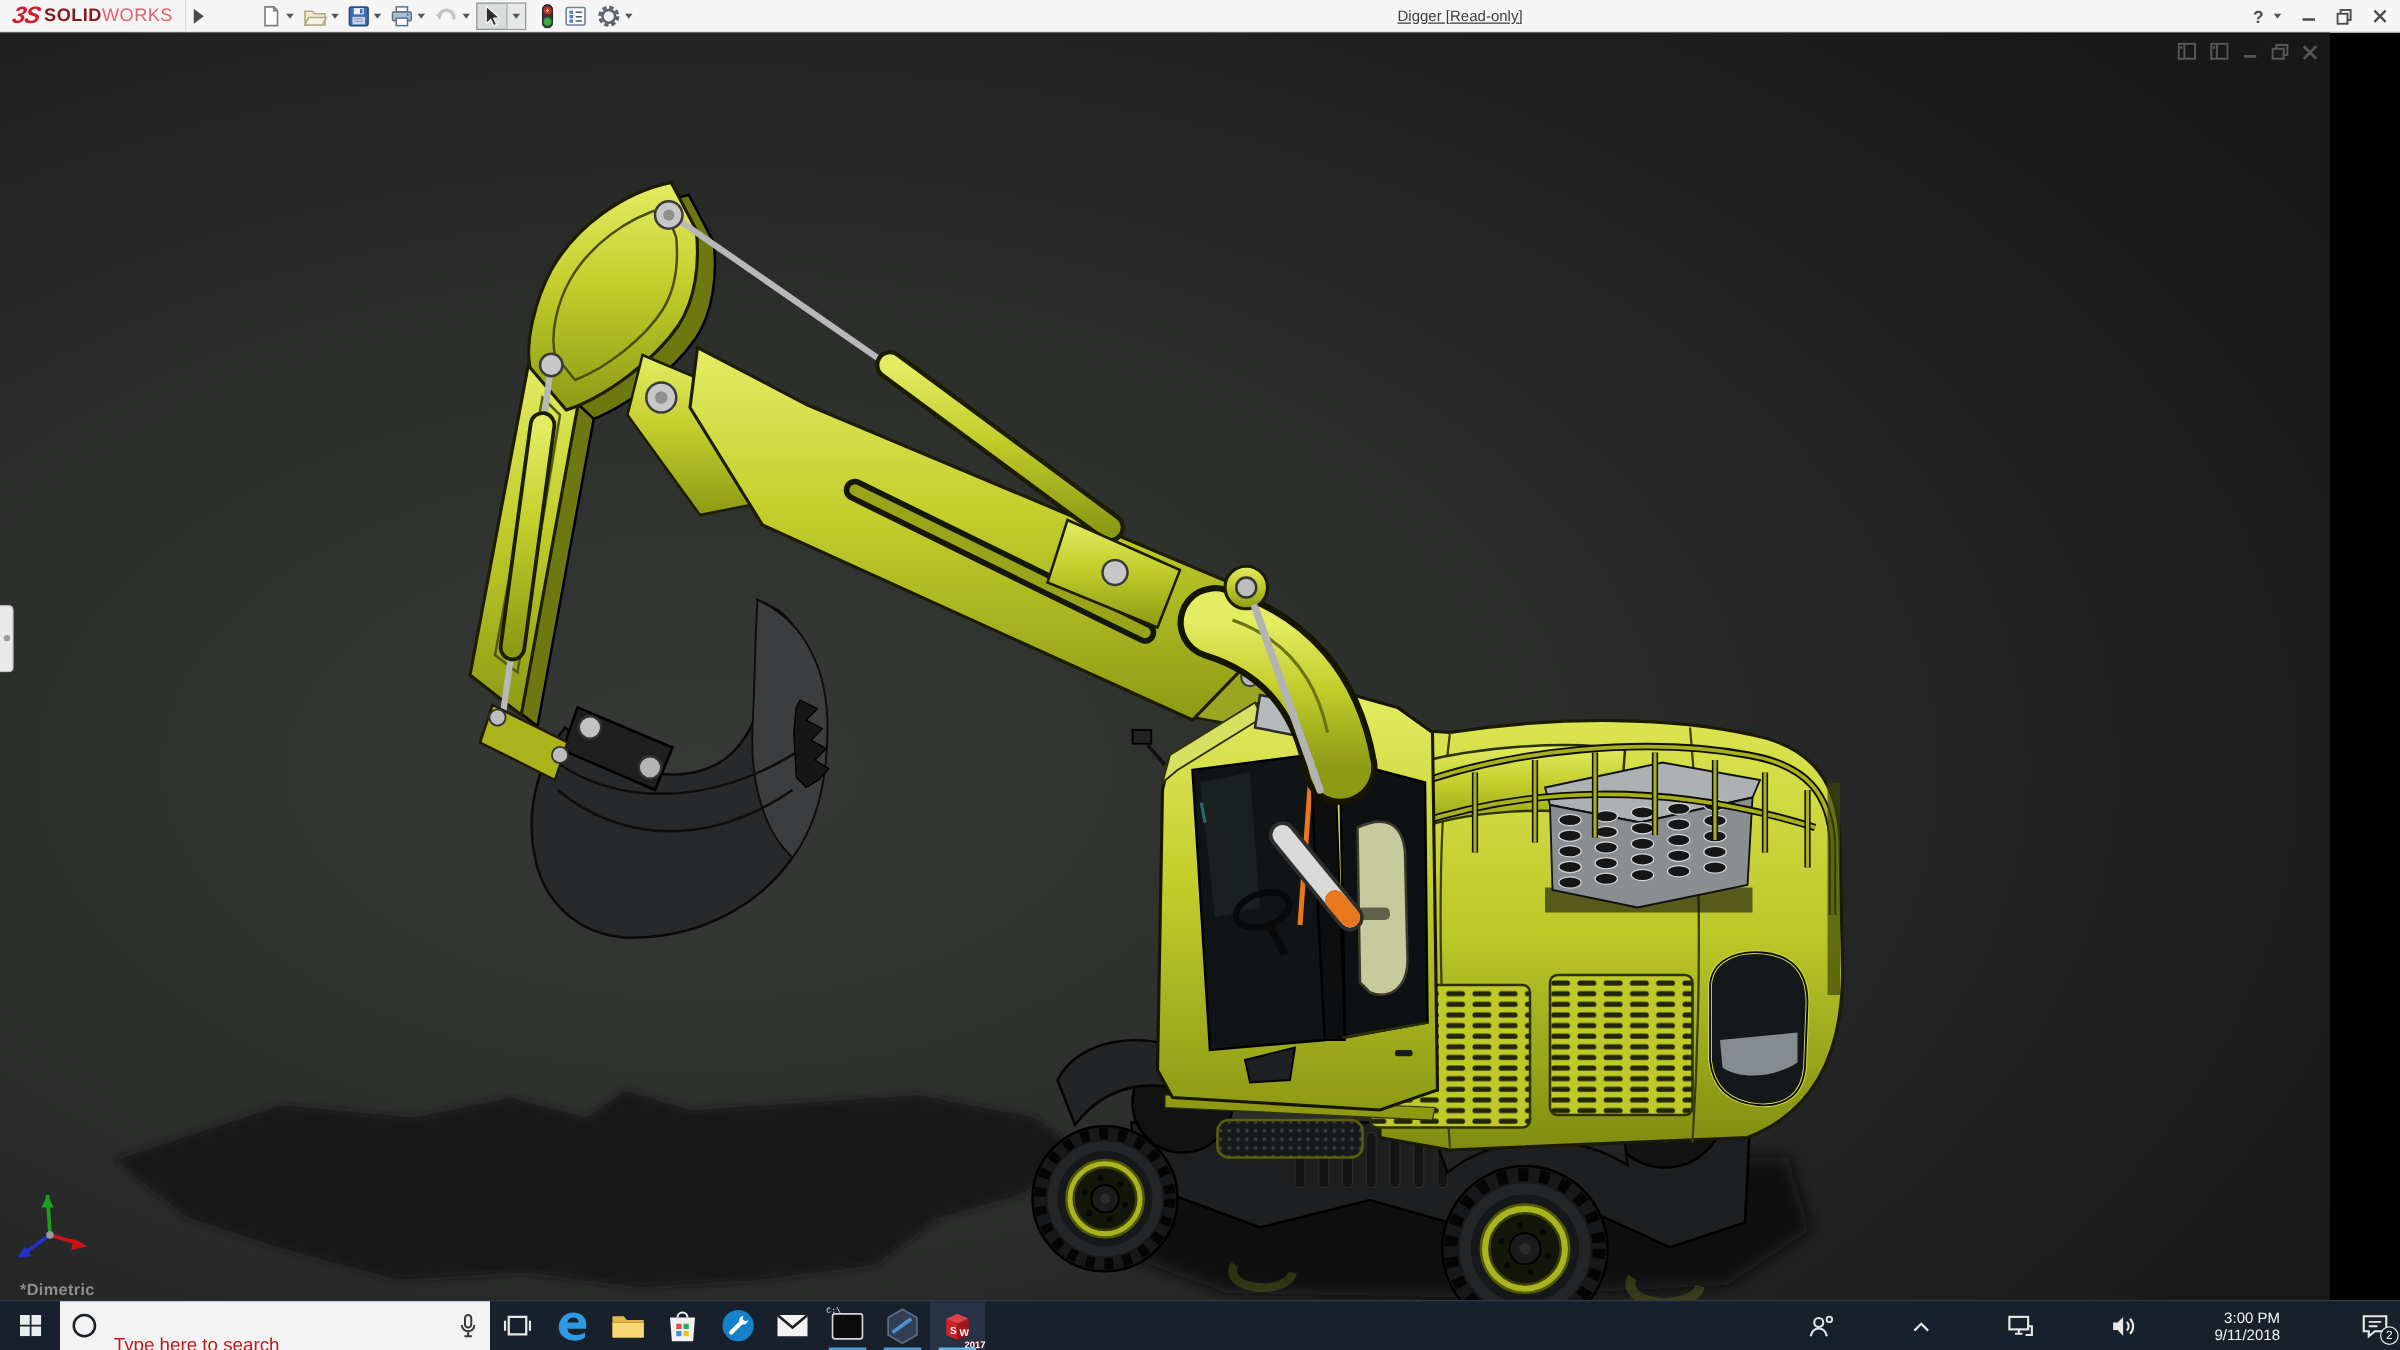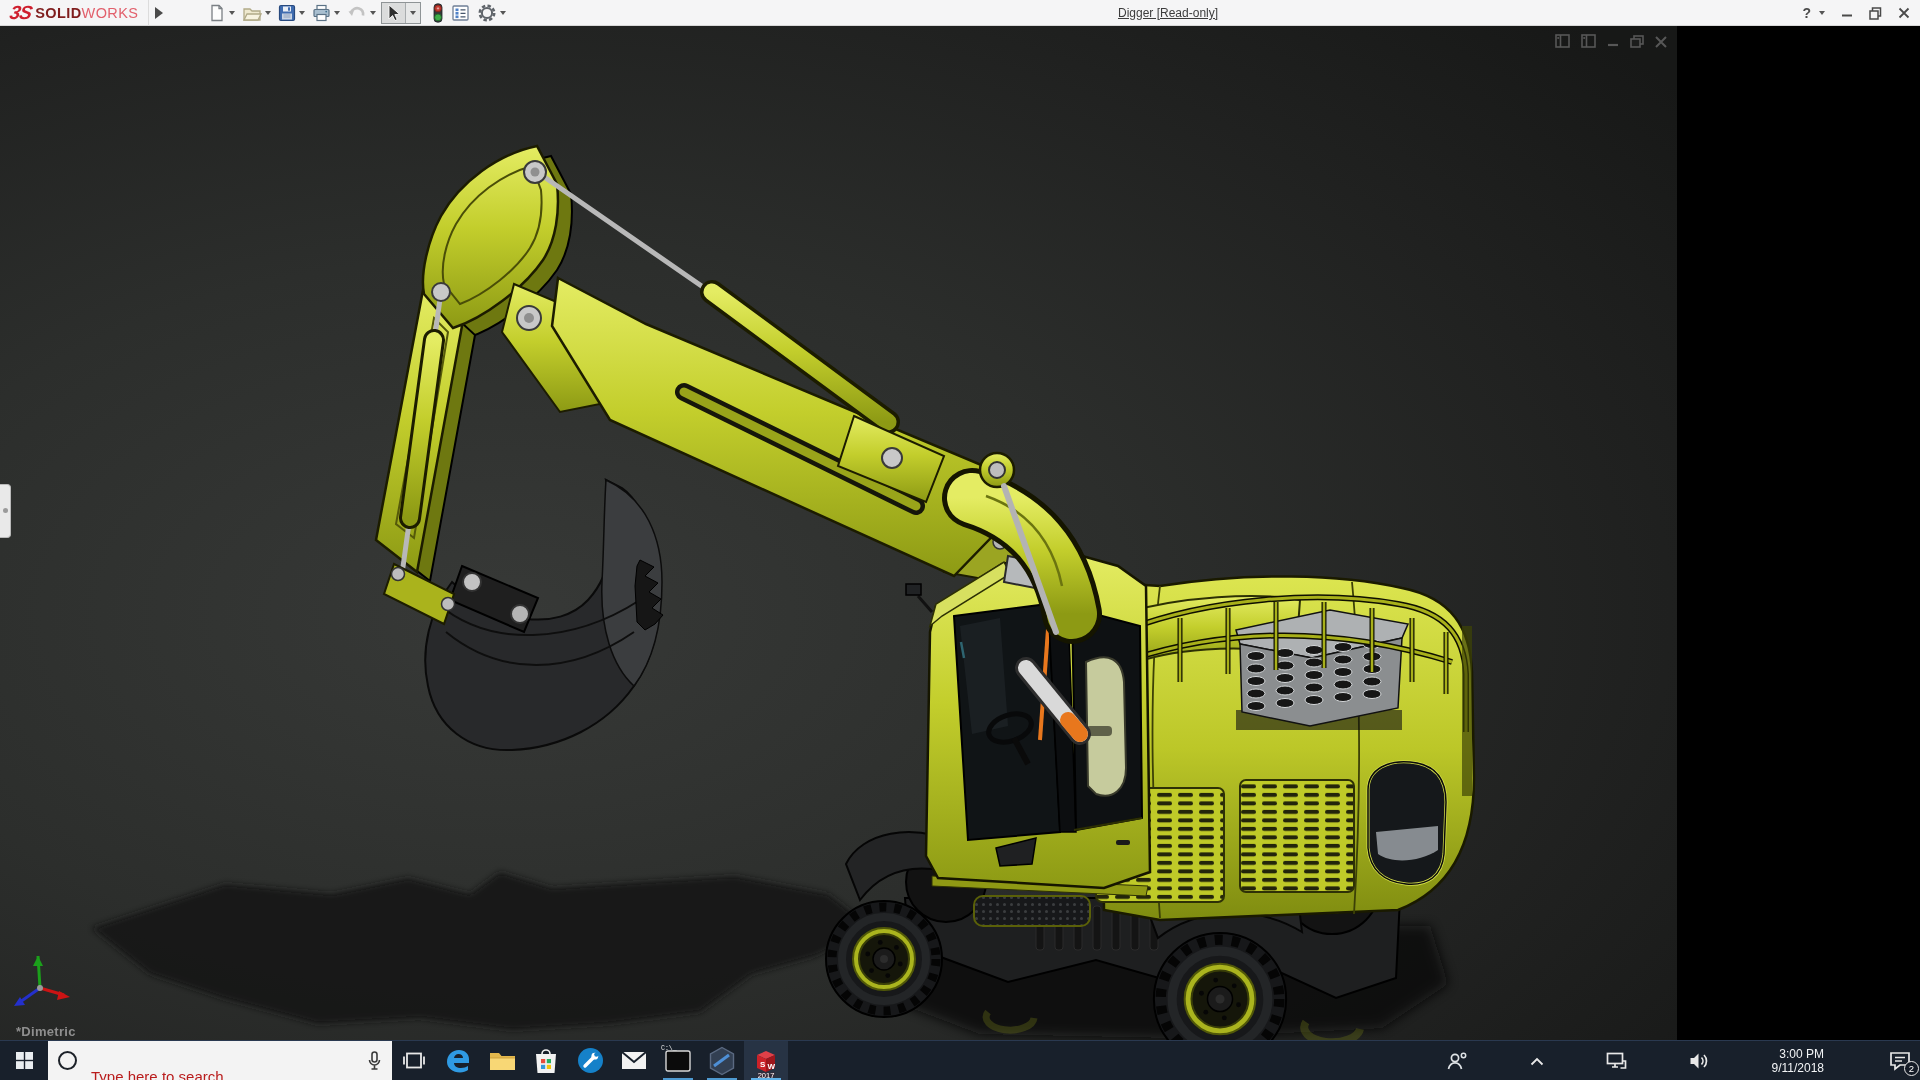--- a/index.html
+++ b/index.html
@@ -22,21 +22,21 @@
   .select-split { display:flex; align-items:stretch; height:22px; border:1px solid #8f9496; background:#dbdcdc; }
   .select-seg { display:flex; align-items:center; padding:0 4px; }
   .select-seg.caret-seg { border-left:1px solid #a8acae; background:#e7e8e8; }
 
   .win-title { position:absolute; left:1118px; top:0; height:26px; line-height:26px;
                font-size:12px; color:#3c3c3c;text-decoration:underline; }
   .win-controls { position:absolute; right:10px; top:0; height:26px; display:flex; align-items:center; gap:16px; }
   .win-controls .wc { color:#4a4a4a; font-size:14px; cursor:pointer; display:flex; align-items:center; }
 
   
-  .viewport { position:absolute; left:0; top:26px; width:1677px; height:1014px;
+  .viewport { position:absolute; left:0; top:26px; width:1864px; height:1014px;
       background:
         radial-gradient(ellipse 1500px 850px at 30% 58%, #373937 0%, #2c2e2c 42%, #202120 75%, #171817 100%);
   }
   .scene { position:absolute; left:0; top:0; }
   .vp-controls { position:absolute; right:10px; top:8px; display:flex; align-items:center; gap:11px; }
   .vp-controls .vpc { cursor:pointer; }
   .left-tab { position:absolute; left:0; top:458px; width:11px; height:54px;
               background:#e9e9e9; border:1px solid #b9b9b9; border-left:none;
               border-radius:0 4px 4px 0; }
   .left-tab .dot { position:absolute; left:2.5px; top:23px; width:5px; height:5px;
@@ -53,21 +53,21 @@
   .tb-icon { width:44px; height:40px; display:flex; align-items:center; justify-content:center; cursor:pointer; position:relative; }
   .tb-icon.active { background:#273344; }
   .underline { position:absolute; bottom:0; left:7px; right:7px; height:3px; background:#4e9ad1; }
   .underline.bright { background:#5fb2ea; }
   .tray { position:absolute; right:0; top:0; height:40px; display:flex; align-items:center;gap:48px; }
   .tray-icon { height:40px; display:flex; align-items:center; justify-content:center; padding:0 7px; cursor:pointer; position:relative; }
   .clock { text-align:right; color:#f2f4f6; font-size:12px; line-height:14px; padding:0 8px; cursor:default; }
   .badge { position:absolute; right:1px; bottom:5px; width:15px; height:15px; border-radius:50%;
            background:#141b26; border:1.5px solid #e8e8e8; color:#fff; font-size:9.5px;
            display:flex; align-items:center; justify-content:center; }
-  .sw-year { position:absolute; bottom:1px; left:50%; transform:translateX(-50%); font-size:7.5px; font-weight:normal; color:#fff; text-shadow:0 0 2px #7a0d12; }
+  .sw-year { position:absolute; bottom:1px; left:50%; transform:translateX(-50%); font-size:7.5px; font-weight:bold; color:#fff; text-shadow:0 0 2px #7a0d12;padding-left:28px; }
   .cmd-text { position:absolute; left:5px; top:4px; font-size:6.5px; color:#e8e8e8; font-family:"Liberation Mono", monospace; }
 </style>
 </head>
 <body>
 
 <div class="titlebar">
   <div class="logo-area">
     <span class="brand-3s">3S</span>
     <span class="brand-solid">SOLID</span>
     <span class="brand-works">WORKS</span>

